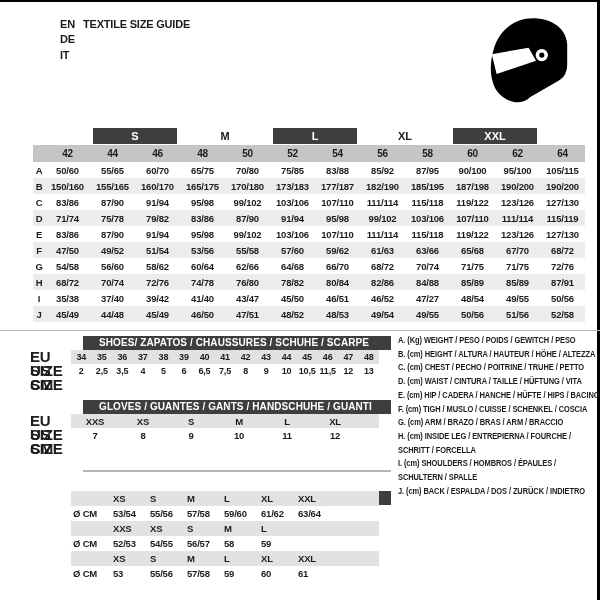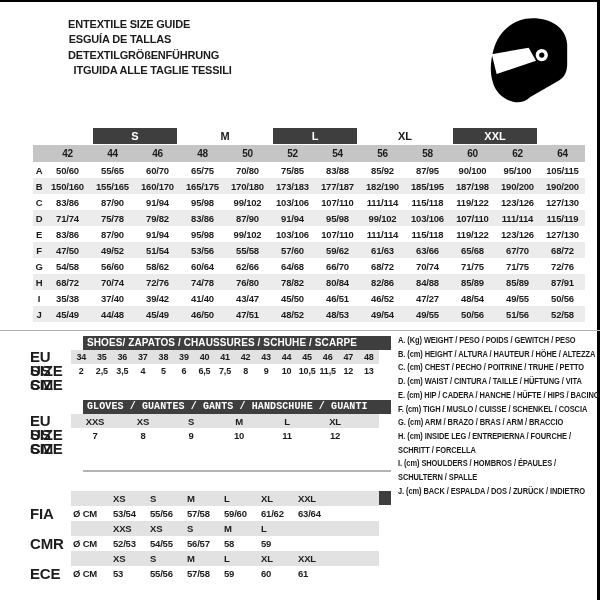--- a/index.html
+++ b/index.html
@@ -4,21 +4,21 @@
 <style>
   html,body{margin:0;padding:0;background:#fff;}
   .page{position:relative;width:600px;height:600px;background:#ffffff;overflow:hidden;
         font-family:"Liberation Sans",sans-serif;font-weight:700;color:#1c1c1c;}
   .border-top{position:absolute;left:0;top:0;width:600px;height:2px;background:#000;}
   .border-right{position:absolute;right:0;top:0;width:3px;height:600px;background:#000;}
 
   
   .languages{position:absolute;left:60px;top:16px;}
   .lang-row{display:flex;height:15.5px;align-items:center;font-size:11px;letter-spacing:-0.2px;}
-  .lang-code{width:23px;text-align:right;}
+  .lang-code{width:23px;}
   .lang-title{white-space:nowrap;}
 
   .helmet-icon{position:absolute;left:486px;top:14px;width:82px;height:92px;}
 
   
   .size-table{position:absolute;left:33px;top:128px;width:552px;}
   .st-row{display:grid;grid-template-columns:12px repeat(12,1fr);}
   .st-cell{display:flex;align-items:center;justify-content:center;letter-spacing:-0.2px;overflow:hidden;}
   .group-row{height:17px;}
   .group-cell{grid-column:span 2;margin:0 3px 1px 3px;font-size:11px;display:flex;align-items:center;justify-content:center;}
@@ -26,21 +26,21 @@
   .span2{grid-column:span 2;}
   .size-row{height:17px;background:#c5c5c5;font-size:10px;}
   .data-row{height:16px;font-size:9.5px;}
   .data-row.alt{background:#ececec;}
 
   .divider-full{position:absolute;left:0;top:330px;width:600px;height:1px;background:#b3b3b3;}
   .divider-seg{position:absolute;left:83px;top:470px;width:308px;height:2px;background:#b3b3b3;}
 
   
   .bar{position:absolute;left:83px;width:308px;height:14px;background:#3e3e3e;color:#fff;
-       font-size:10px;line-height:14px;padding-left:4px;box-sizing:border-box;white-space:nowrap;letter-spacing:0.1px;}
+       font-size:10px;line-height:14px;padding-left:16px;box-sizing:border-box;white-space:nowrap;letter-spacing:0.1px;}
   .srow{display:grid;align-items:center;font-size:9px;letter-spacing:-0.3px;}
   .srow.gray{background:#e2e2e2;}
   .shoes-rows,.gloves-rows,.helmet-rows{position:absolute;left:71px;width:308px;}
   .shoes-rows{top:350px;}  .shoes-rows .srow{height:14px;grid-template-columns:repeat(15,1fr);text-align:center;}
   .gloves-rows{top:414px;} .gloves-rows .srow{height:14px;grid-template-columns:repeat(6,48px) 1fr;font-size:9.5px;}
   .gloves-rows .st-cell{justify-content:center;}
   .helmet-rows{top:491px;} .helmet-rows .srow{height:15px;grid-template-columns:40px repeat(6,37px) 1fr;font-size:9.5px;}
   .helmet-rows .lcell{display:flex;align-items:center;justify-content:flex-start;padding-left:2px;letter-spacing:-0.2px;}
 
   .side-labels{position:absolute;left:30px;width:52px;font-size:15px;letter-spacing:-0.2px;}
@@ -60,30 +60,24 @@
 <div class="page">
   <div class="border-top"></div>
   <div class="border-right"></div>
 
   <div class="languages" id="languages">
       <div class="lang-row">
         <div class="lang-code">EN</div>
         <div class="lang-title">TEXTILE SIZE GUIDE</div>
       </div>
       <div class="lang-row">
-        <div class="lang-code">ES</div>
-        <div class="lang-title">GUÍA DE TALLAS</div>
-      </div>
-      <div class="lang-row">
         <div class="lang-code">DE</div>
-        <div class="lang-title">TEXTILGRÖßENFÜHRUNG</div>
       </div>
       <div class="lang-row">
         <div class="lang-code">IT</div>
-        <div class="lang-title">GUIDA ALLE TAGLIE TESSILI</div>
       </div>
     </div>
 
   <svg class="helmet-icon" viewBox="0 0 100 110">
     <path fill="#000" d="M57,4 C34,4 15,20 9,43 C5,58 5,71 8,81 C11,94 21,103 33,106 C41,108 49,105 54,100 L89,80 C96,76 99,69 99,60 L99,36 C98,16 80,4 57,4 Z"></path>
     <path fill="#fff" d="M7,48 L52,40 L61,56 L13,72 Z"></path>
     <circle cx="68" cy="49" r="7.5" fill="#fff"></circle>
     <circle cx="68" cy="49" r="3.2" fill="#000"></circle>
   </svg>
 
@@ -307,21 +301,21 @@
         <div class="st-cell">12</div>
         <div class="st-cell">13</div>
       </div>
     </div>
 
   <div class="side-labels gloves-labels" id="glovesLabels">
       <div>EU SIZE</div>
       <div>US SIZE</div>
       <div>CM</div>
     </div>
-  <div class="bar" style="top:400px;font-family:Liberation Mono, monospace;">GLOVES / GUANTES / GANTS / HANDSCHUHE / GUANTI</div>
+  <div class="bar" style="top:400px;">GLOVES / GUANTES / GANTS / HANDSCHUHE / GUANTI</div>
   <div class="gloves-rows" id="glovesRows">
       <div class="srow gray">
         <div class="st-cell">XXS</div>
         <div class="st-cell">XS</div>
         <div class="st-cell">S</div>
         <div class="st-cell">M</div>
         <div class="st-cell">L</div>
         <div class="st-cell">XL</div>
       </div>
       <div class="srow">
@@ -329,28 +323,20 @@
         <div class="st-cell">8</div>
         <div class="st-cell">9</div>
         <div class="st-cell">10</div>
         <div class="st-cell">11</div>
         <div class="st-cell">12</div>
       </div>
     </div>
 
   <div class="divider-seg"></div>
 
-  <div class="side-labels helmet-labels" id="helmetLabels">
-      <div></div>
-      <div>FIA</div>
-      <div></div>
-      <div>CMR</div>
-      <div></div>
-      <div>ECE</div>
-    </div>
   <div class="bar" style="top:491px;">HELMET / CASCO / CASQUE / HELM / CASCO</div>
   <div class="helmet-rows" id="helmetRows">
       <div class="srow gray">
         <div class="lcell"></div>
         <div class="lcell">XS</div>
         <div class="lcell">S</div>
         <div class="lcell">M</div>
         <div class="lcell">L</div>
         <div class="lcell">XL</div>
         <div class="lcell">XXL</div>

